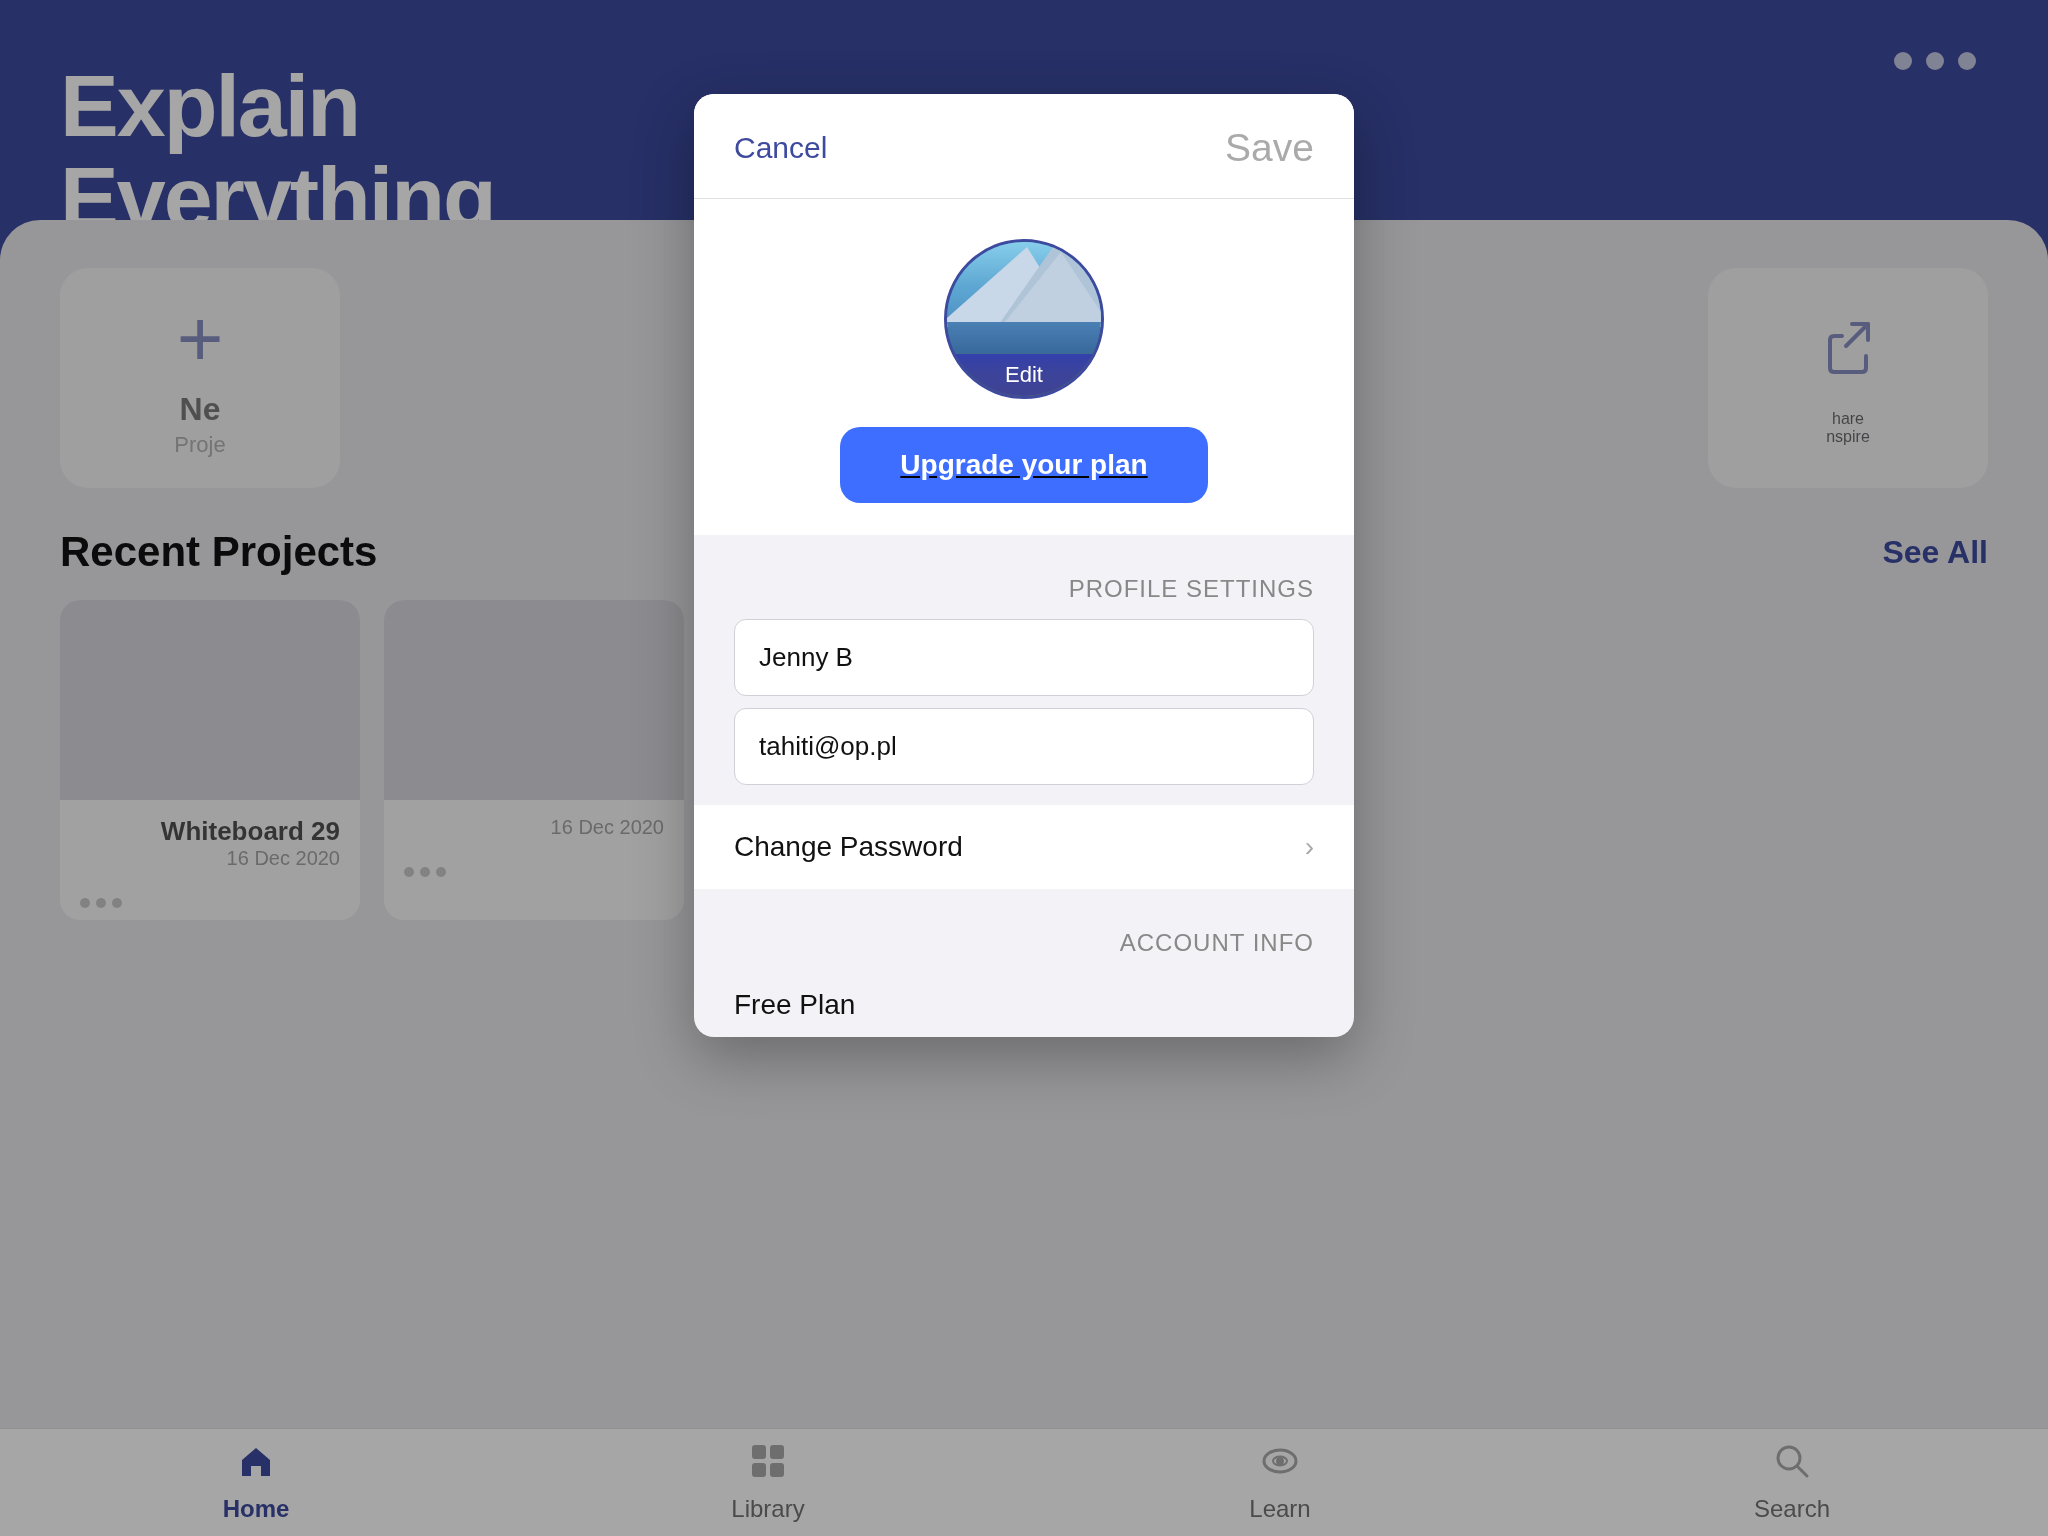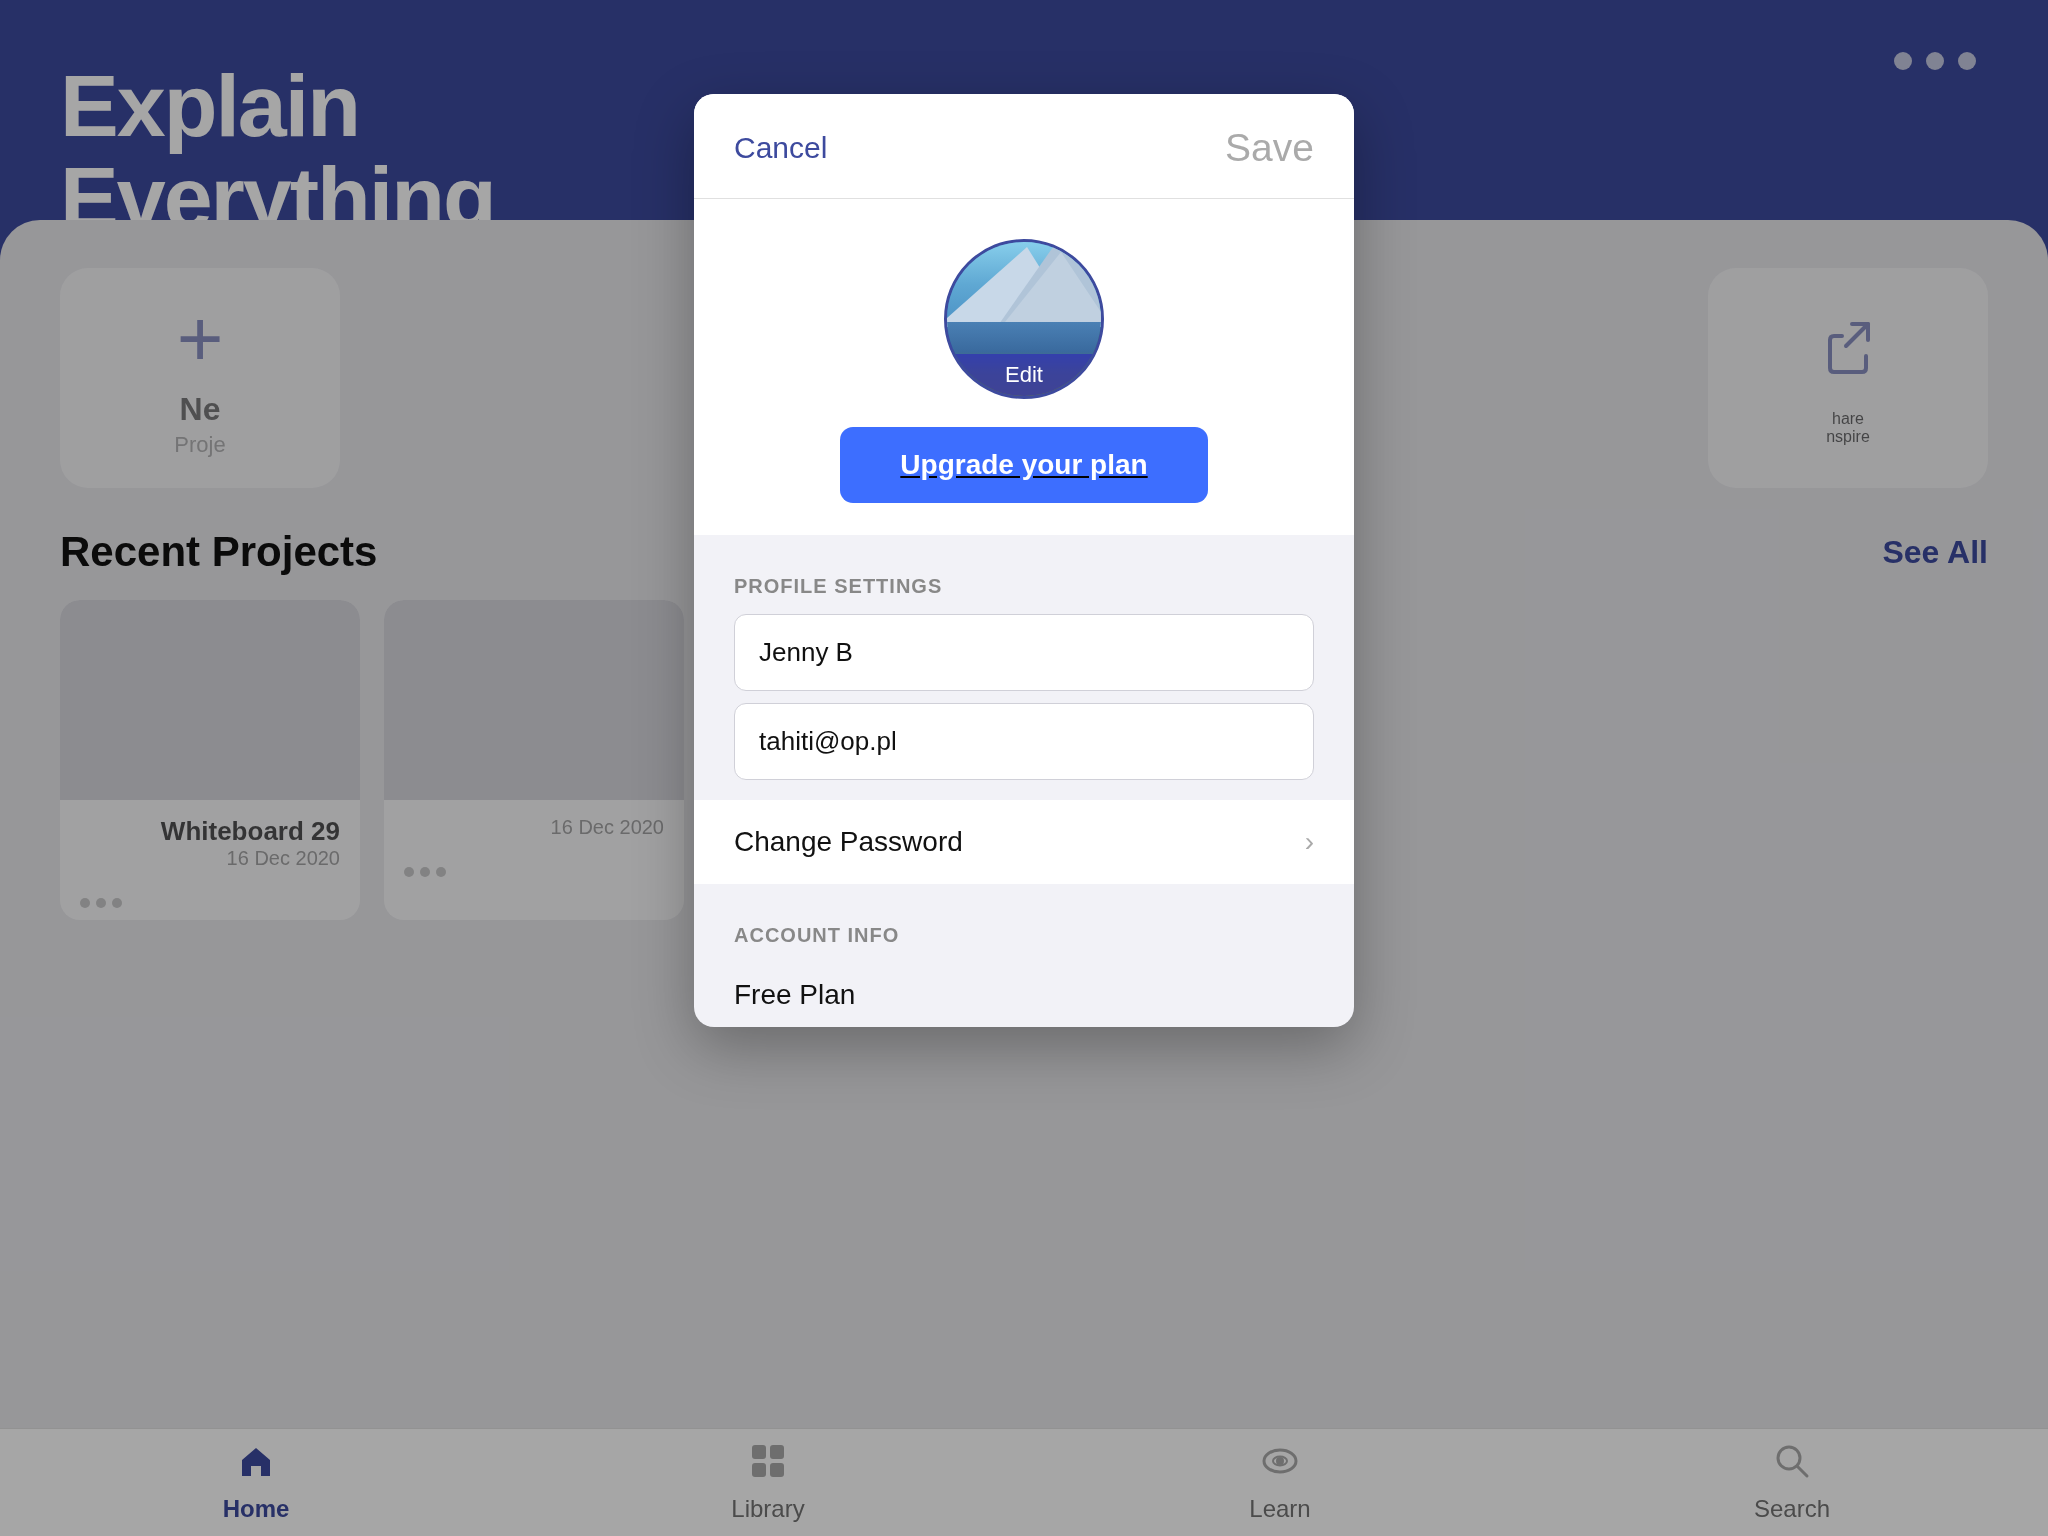--- a/index.html
+++ b/index.html
@@ -380,38 +380,39 @@
       font-size: 22px;
       padding: 8px 0;
       font-weight: 500;
     }
 
     
     .upgrade-btn {
       background: #3d6eff;
       color: white;
       border: none;
-      border-radius: 13px;
+      border-radius: 20px;
       padding: 22px 60px;
       font-size: 28px;
       font-weight: 600;
       margin-top: 28px;
       cursor: pointer;
     }
 
     
     .profile-section {
       padding: 32px 40px 0;
     }
     .section-label {
-      font-size: 20px;
-      font-weight: 700;
+      font-size: 24px;
+      font-weight: 400;
       color: #888;
       letter-spacing: 1px;
       margin-bottom: 16px;
+      text-align: right;
     }
     .text-input {
       width: 100%;
       background: white;
       border: 1.5px solid #d0d0d8;
       border-radius: 12px;
       padding: 22px 24px;
       font-size: 26px;
       color: #111;
       margin-bottom: 12px;

